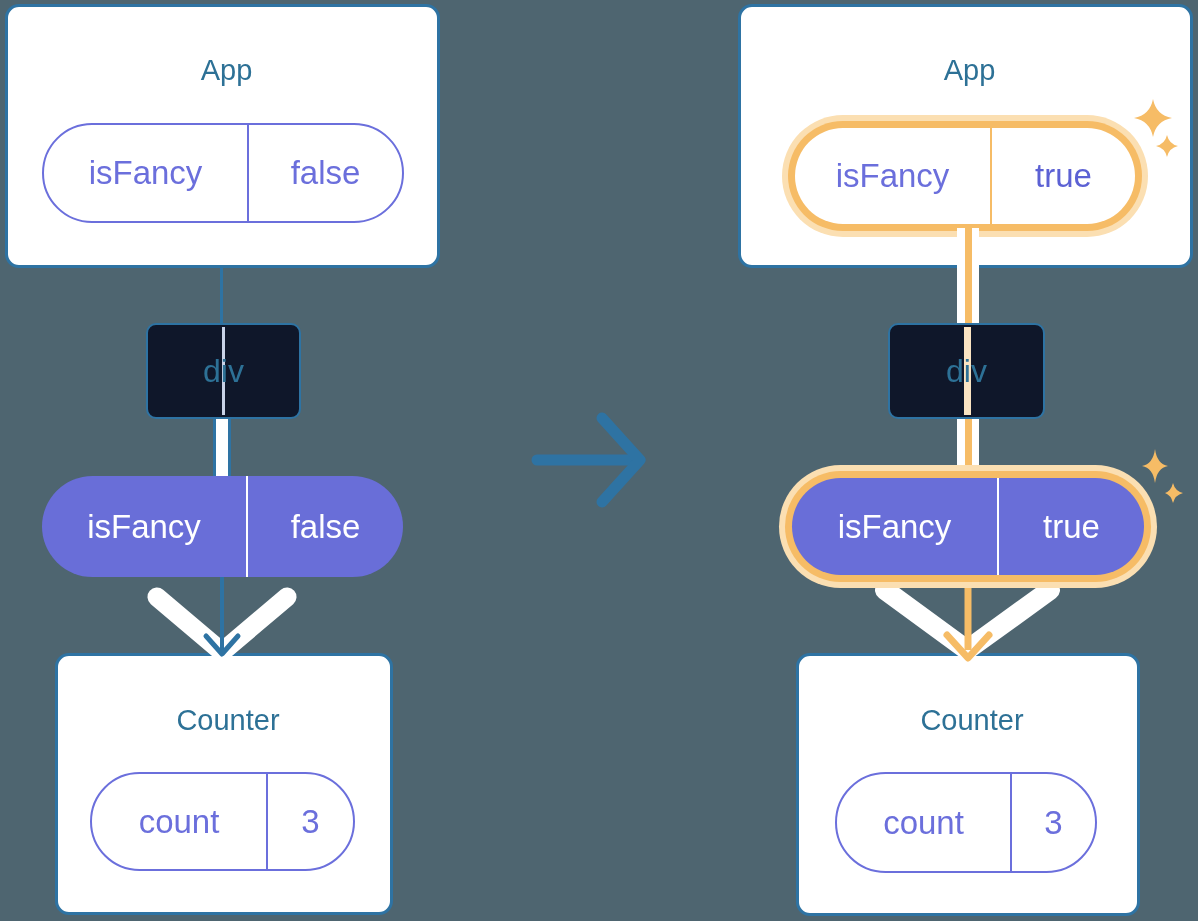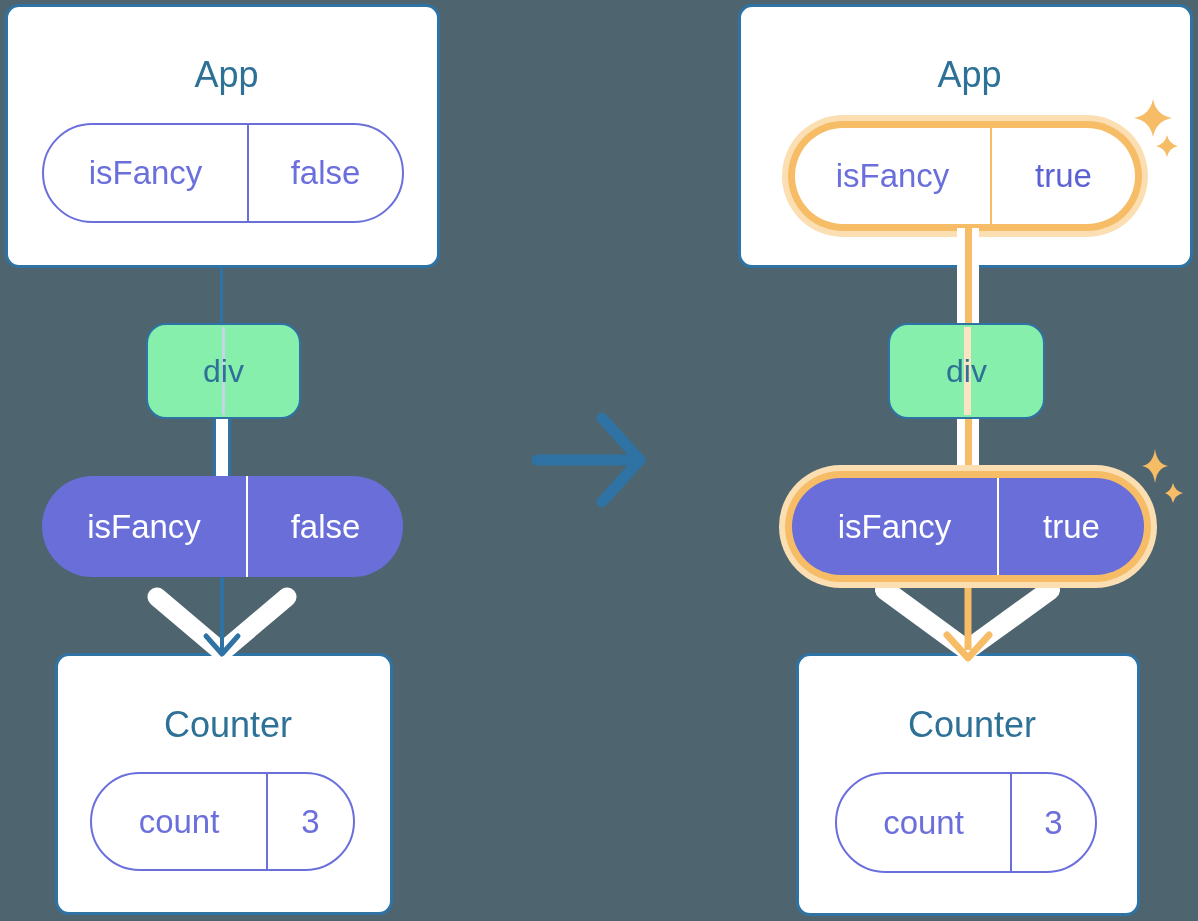--- a/index.html
+++ b/index.html
@@ -8,25 +8,25 @@
     background:#4E6570; overflow:hidden;
     font-family:"Liberation Sans", sans-serif;
   }
   .card {
     position:absolute; background:#fff;
     border:3px solid #2E73A3; border-radius:14px;
     box-sizing:border-box; z-index:1;
   }
   .card-title {
     position:absolute; left:8px; right:0; text-align:center;
-    color:#2D7196; font-weight:500; font-size:36px; z-index:2;
+    color:#2D7196; font-weight:500; font-size:29px; z-index:2;
   }
   .div-box {
-    position:absolute; background:#86efac;
-    border:2.5px solid #2E73A3; border-radius:20px;
+    position:absolute; background:#0f172a;
+    border:2.5px solid #2E73A3; border-radius:10px;
     box-sizing:border-box; z-index:3;
     display:flex; align-items:center; justify-content:center;
   }
   .div-title { color:#2D7196; font-weight:500; font-size:32px; z-index:2; position:relative; }
   .through { position:absolute; top:2px; bottom:2px; z-index:1; }
   .through.blue { width:3px; background:#C9D3E8; }
   .through.orange { width:7px; background:#FAE4C2; }
 
   .pill {
     position:absolute; display:flex; box-sizing:border-box;

